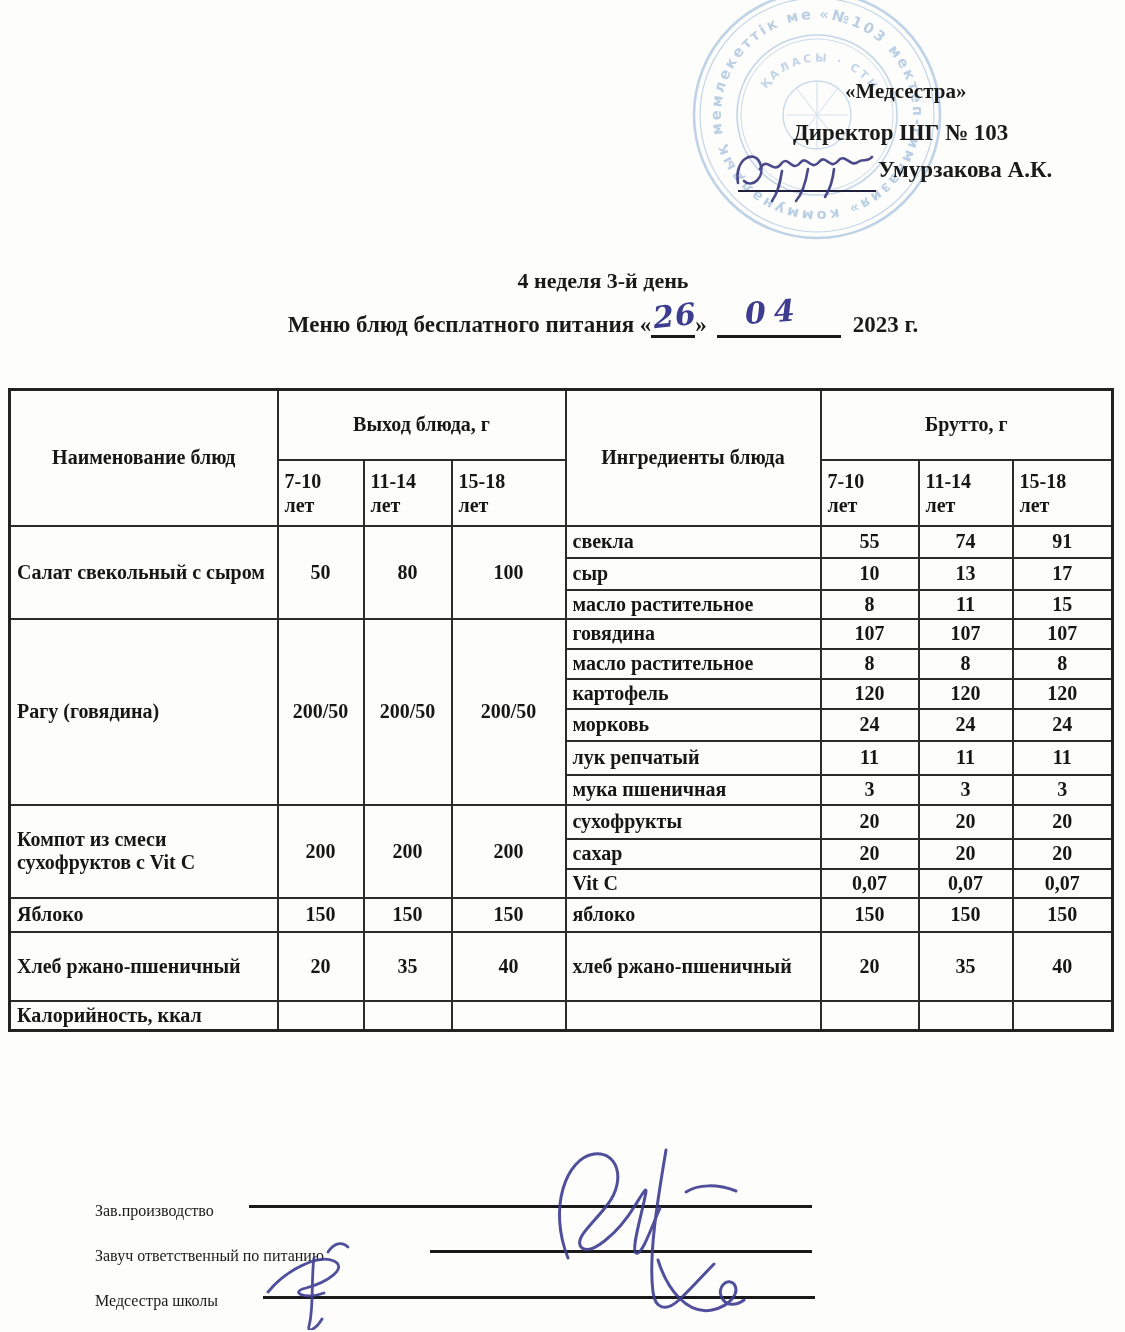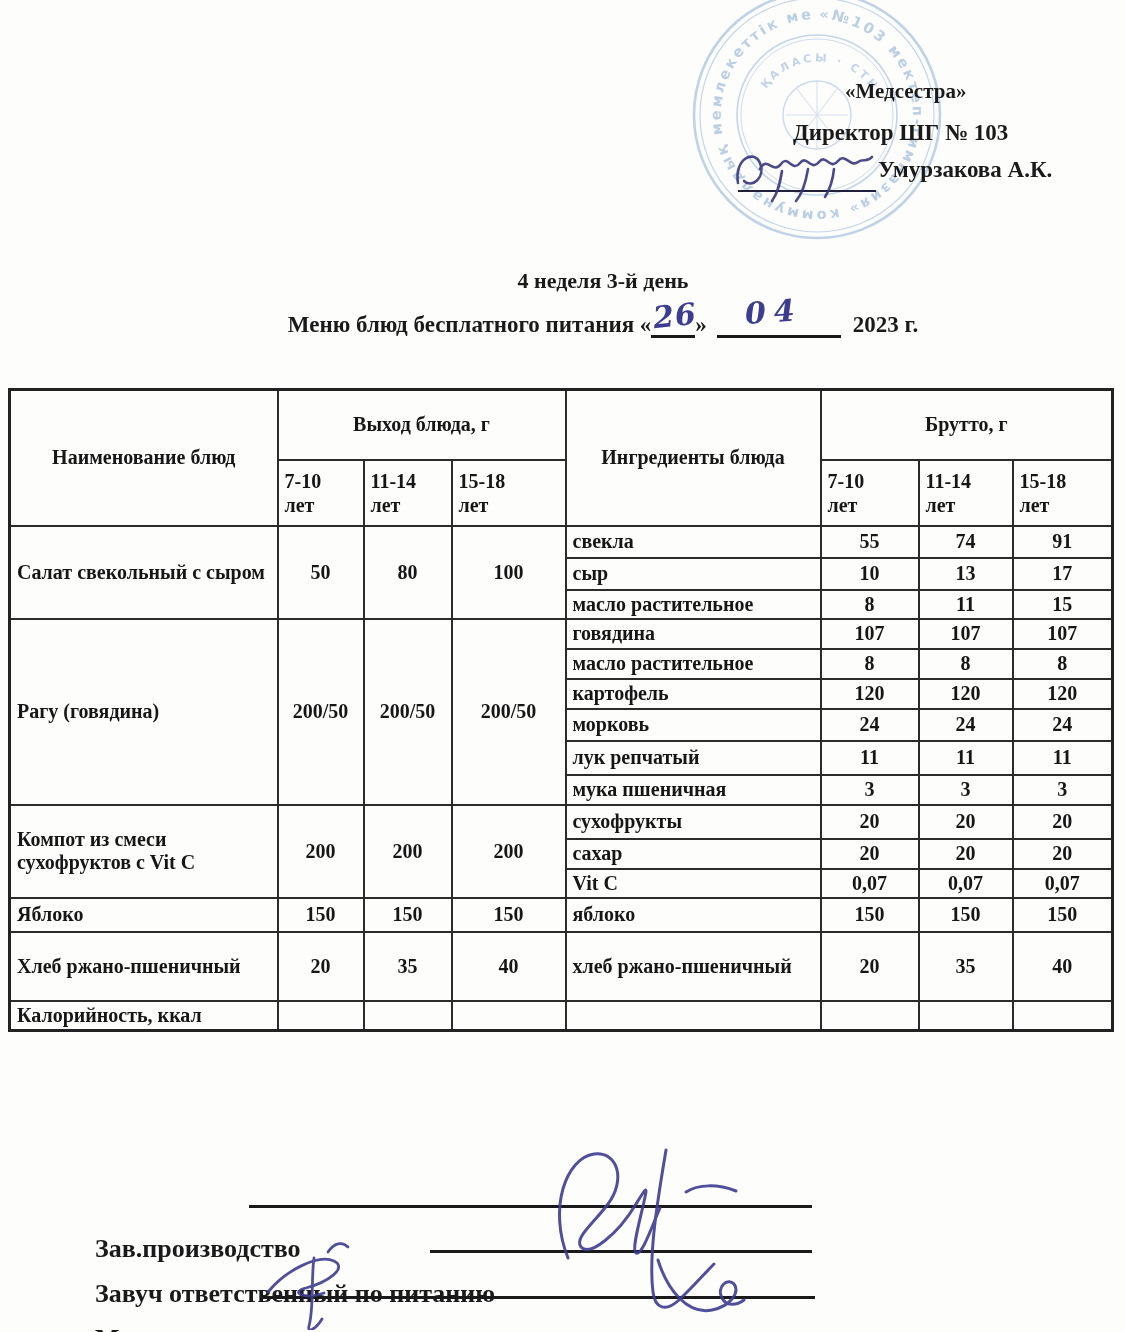--- a/index.html
+++ b/index.html
@@ -64,21 +64,21 @@
   td.hleb   { padding-right: 115px; }
   td.dish-h { text-align: center; padding-left: 10px; font-size: 21px; }
   td.group-h{ text-align: center; font-size: 21px; vertical-align: middle; }
   td.ing-h  { text-align: center; padding-left: 9px; padding-top: 8px; vertical-align: top; font-size: 21px; }
   td.age    { line-height: 1.2; font-size: 21px; }
   tr.hh1 { height: 70px; } tr.hh2 { height: 66px; }
   tr.rA { height: 32px; } tr.rB { height: 30px; } tr.rC { height: 27px; }
   tr.rD { height: 34px; } tr.rE { height: 69px; }
 
   
-  .sig-row-label { position: absolute; font-size: 26px; font-weight: bold; z-index: 2; margin-top: 32px; }
+  .sig-row-label { position: absolute; font-size: 16px; font-weight: normal; z-index: 2; }
   .lbl1 { left: 95px; top: 1202px; }
   .lbl2 { left: 95px; top: 1247px; }
   .lbl3 { left: 95px; top: 1292px; }
   .sig-line { position: absolute; border-bottom: 3px solid #1a1a1a; z-index: 1; }
   .line1 { left: 249px; top: 1205px; width: 563px; }
   .line2 { left: 430px; top: 1250px; width: 382px; }
   .line3 { left: 263px; top: 1296px; width: 552px; }
   .big-sig   { position: absolute; left: 538px; top: 1142px; width: 225px; height: 182px; z-index: 3; }
   .small-sig { position: absolute; left: 256px; top: 1230px; width: 130px; height: 100px; z-index: 3; }
 </style>

